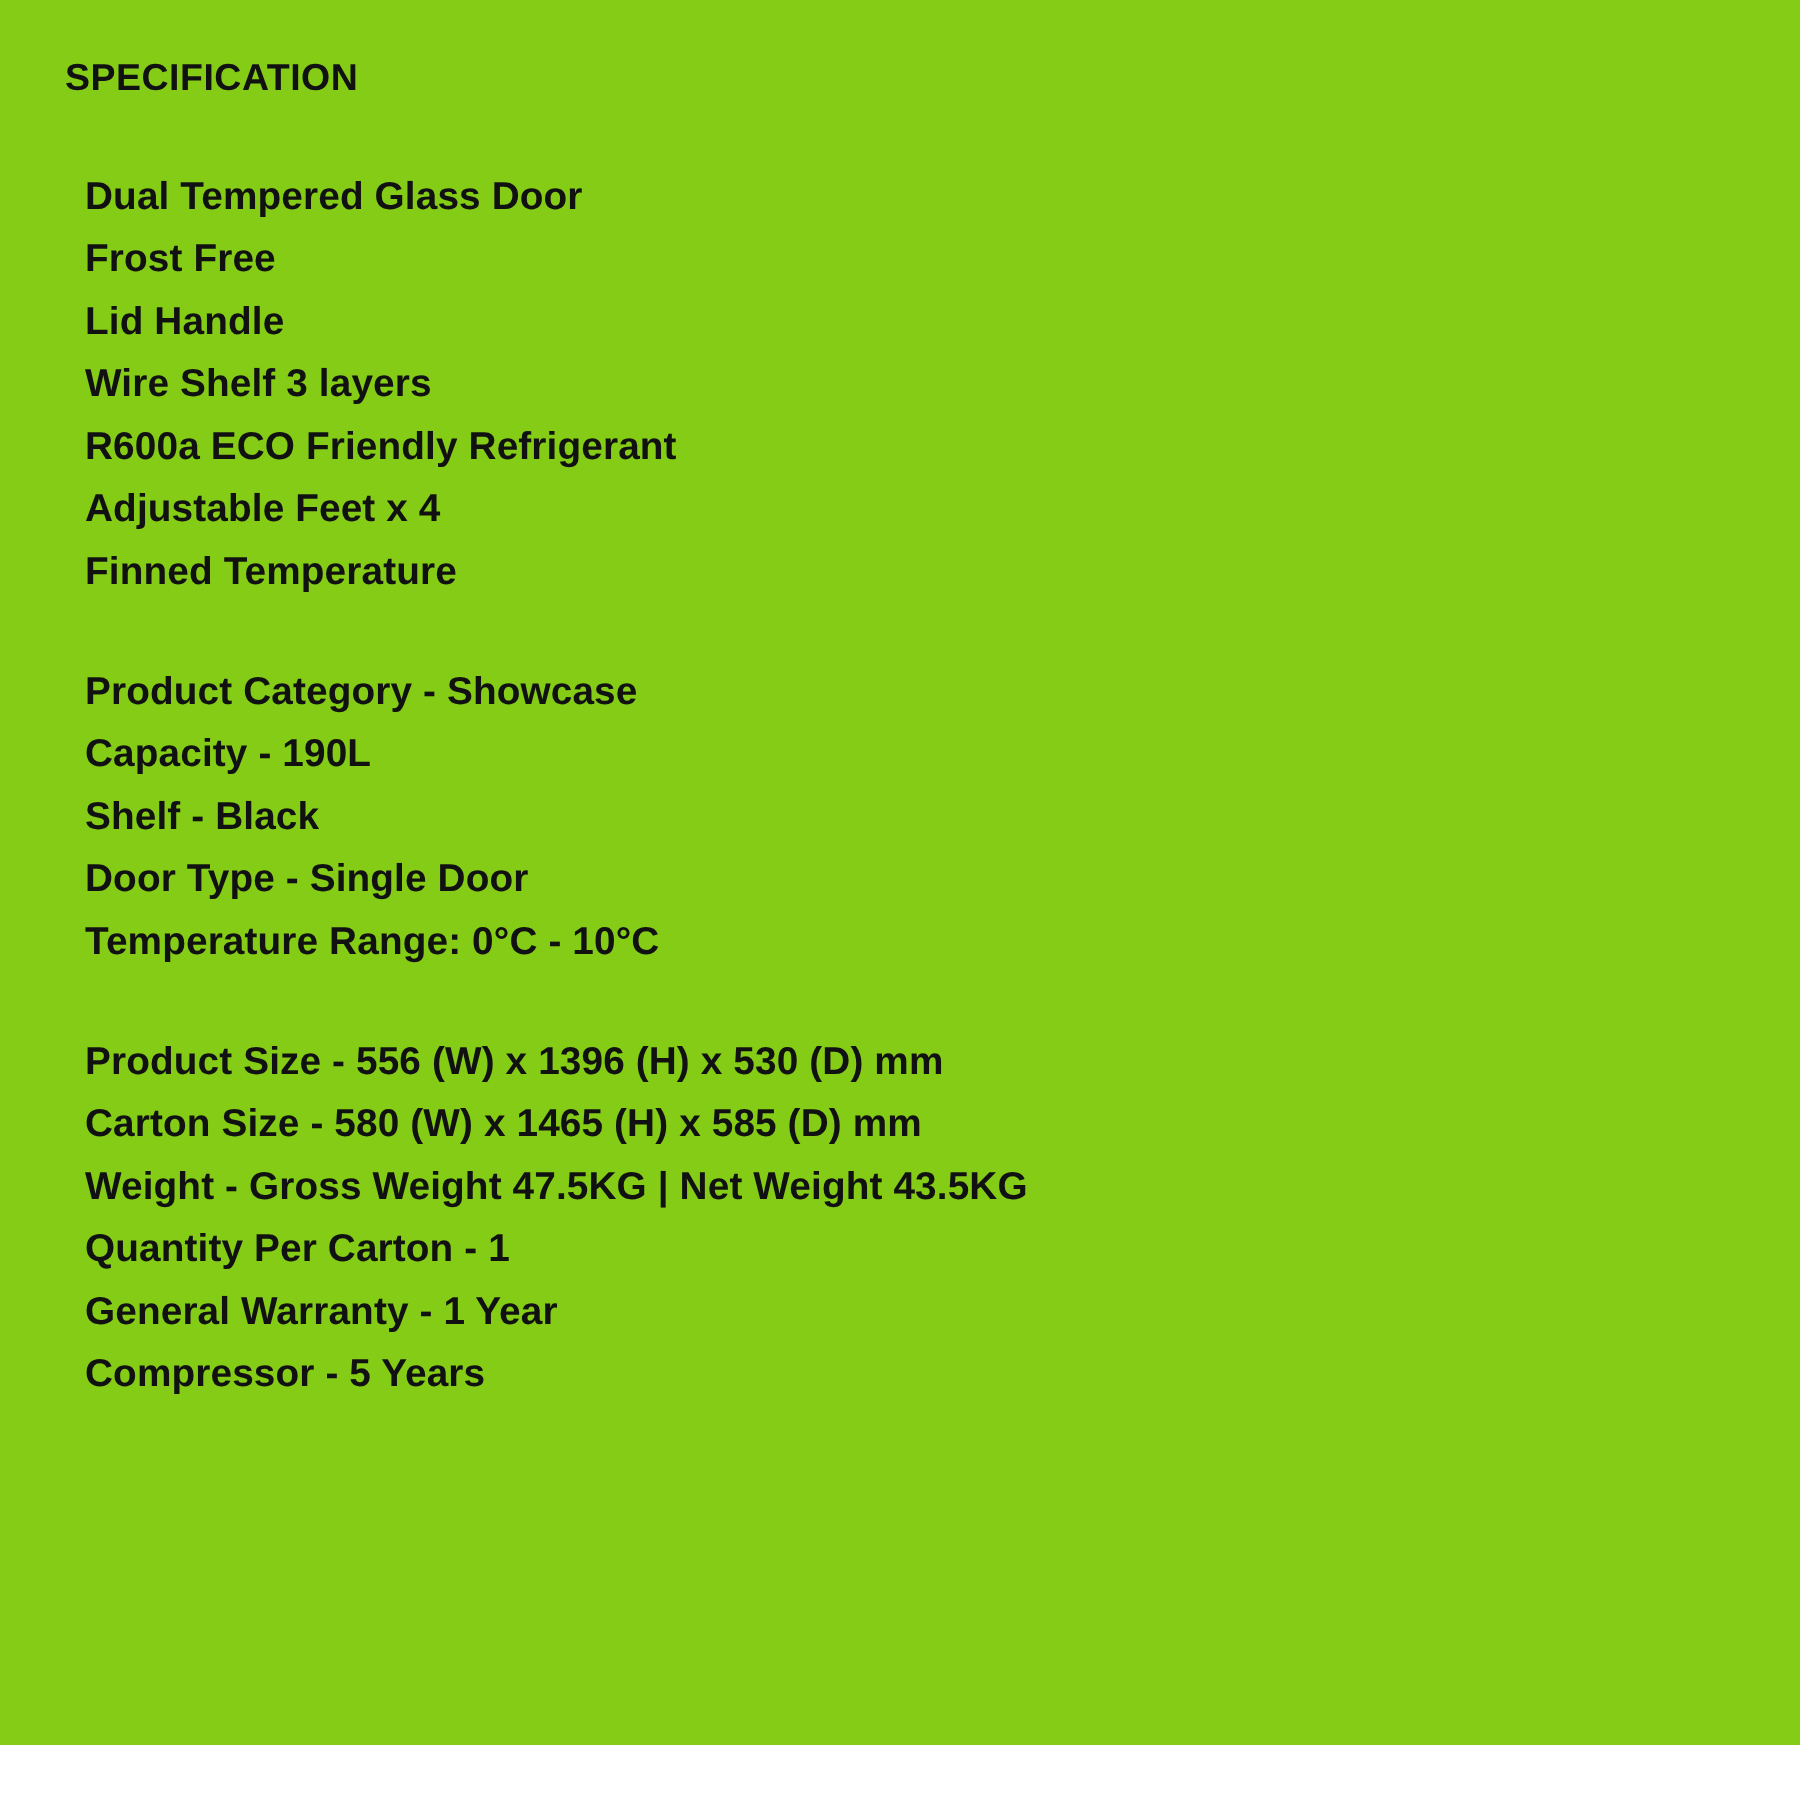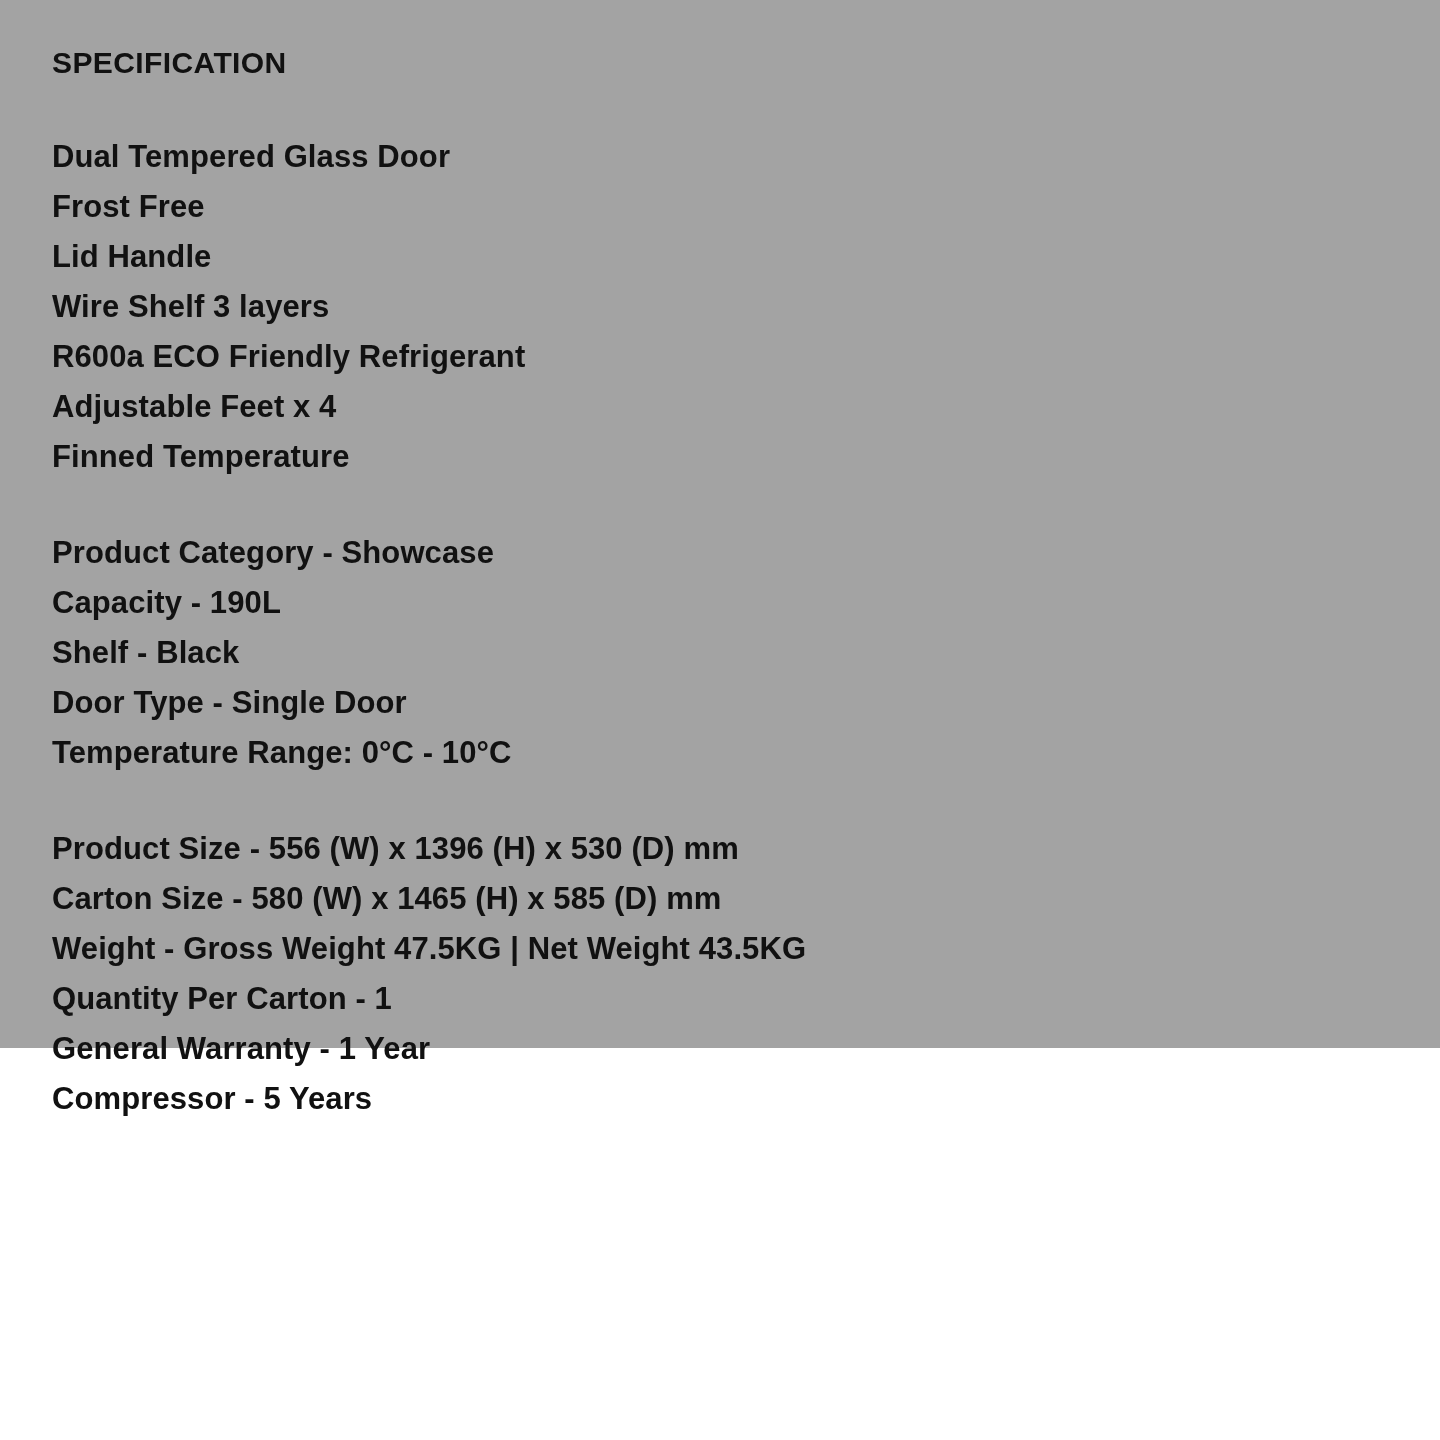--- a/index.html
+++ b/index.html
@@ -10,23 +10,23 @@
     width: 1440px;
     height: 1440px;
     background: #ffffff;
     font-family: "Liberation Sans", sans-serif;
     color: #111111;
     overflow: hidden;
   }
   .sheet {
     box-sizing: border-box;
     width: 1440px;
-    height: 1048px;
+    height: 1396px;
     padding: 40px 52px 0 52px;
-    background: #a3a3a3;
+    background: #84cc16;
   }
   .spec-title {
     font-size: 30px;
     font-weight: bold;
     letter-spacing: 0.4px;
     line-height: 1.25;
     margin: 0 0 0 0;
     padding-top: 4px;
     color: #111111;
   }
@@ -36,20 +36,21 @@
   .group.first {
     margin-top: 50px;
   }
   .spec-line {
     font-size: 31px;
     font-weight: bold;
     line-height: 50px;
     letter-spacing: 0.1px;
     color: #111111;
     white-space: pre;
+    margin-left: 16px;
   }
 </style>
 </head>
 <body>
 
 <div class="sheet">
 
   <h1 class="spec-title">SPECIFICATION</h1>
 
   <section class="group first">

